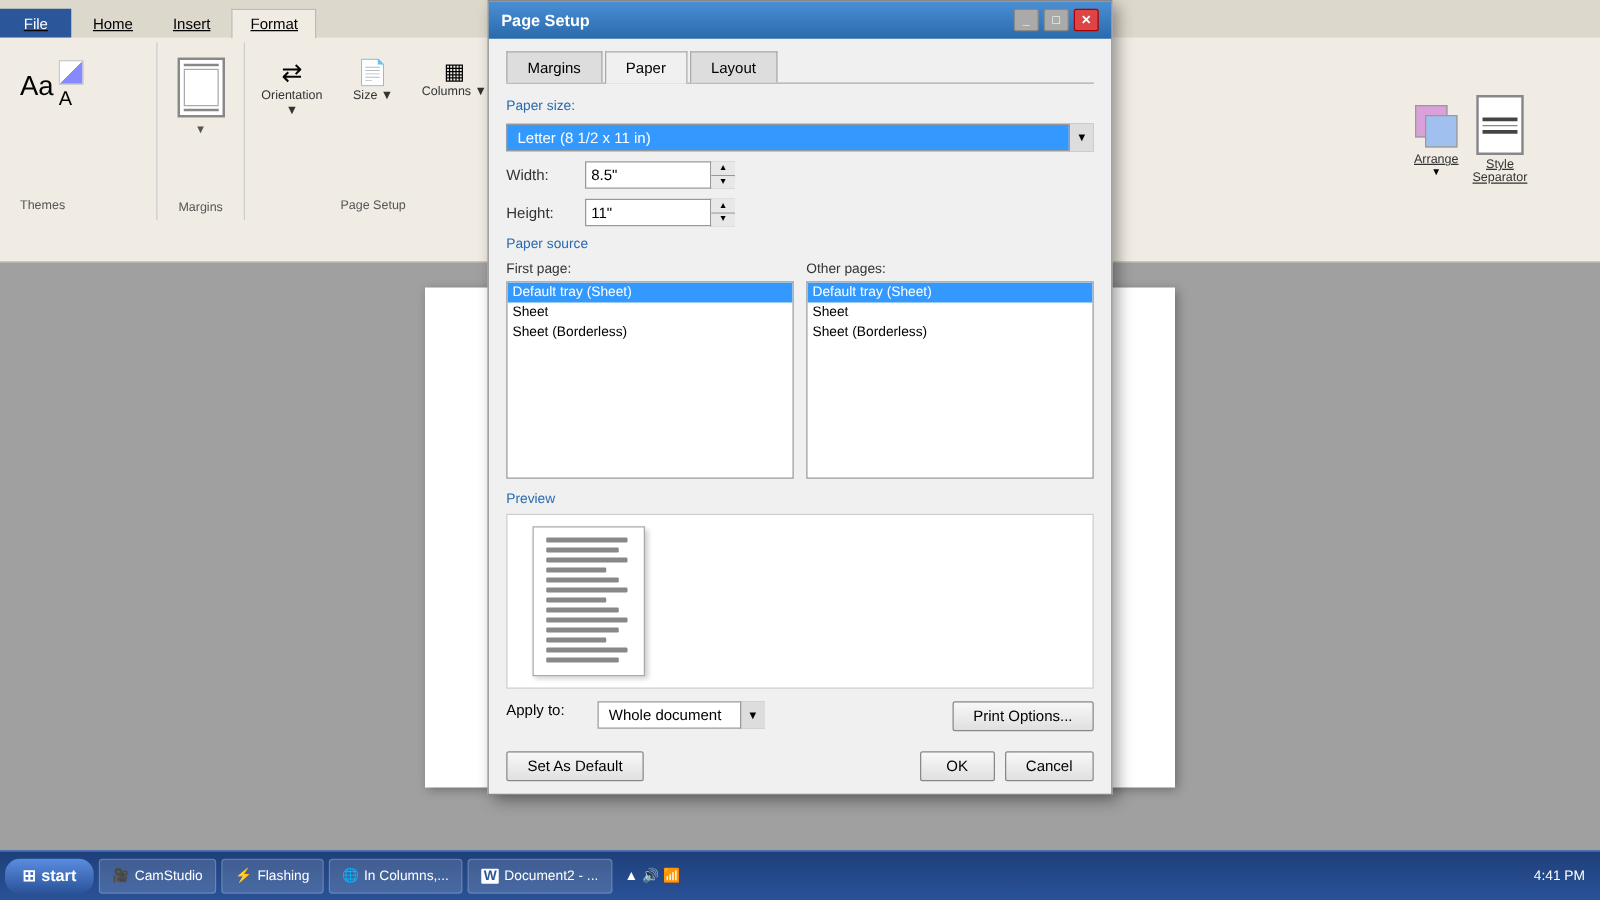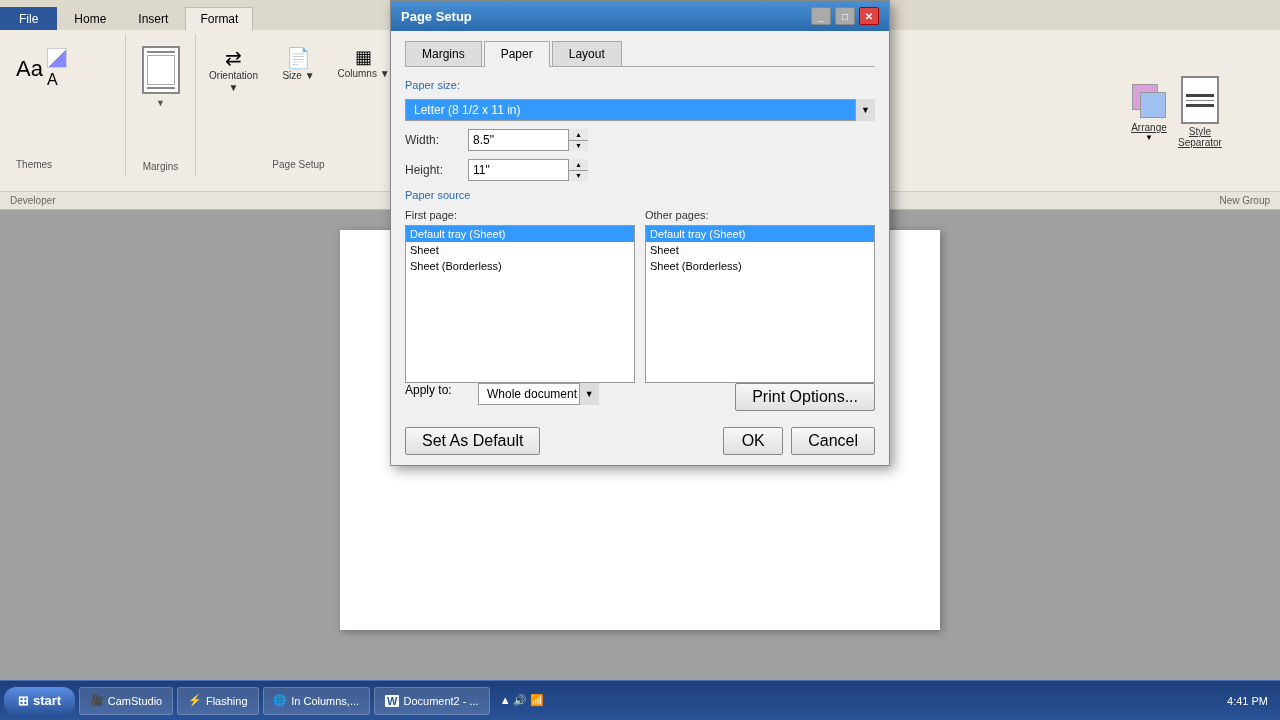--- a/index.html
+++ b/index.html
@@ -20,20 +20,21 @@
       height: 210px;
       background: #f0ece4;
       border-bottom: 1px solid #bbb;
     }
 
     .ribbon-tabs {
       display: flex;
       height: 30px;
       background: #ddd8cc;
       align-items: flex-end;
+      text-decoration: underline;
     }
 
     .ribbon-tab {
       padding: 4px 14px;
       font-size: 12px;
       cursor: pointer;
       border: 1px solid transparent;
       border-bottom: none;
       margin-right: 2px;
     }
@@ -447,21 +448,21 @@
     
     .dialog-buttons {
       display: flex;
       justify-content: space-between;
       align-items: center;
       padding-top: 6px;
     }
 
     .btn {
       padding: 4px 16px;
-      font-size: 16px;
+      font-size: 12px;
       cursor: pointer;
       border: 1px solid #888;
       background: linear-gradient(to bottom, #f8f8f8, #e0e0e0);
       border-radius: 2px;
       min-width: 75px;
     }
 
     .btn-right-group {
       display: flex;
       gap: 8px;
@@ -536,24 +537,20 @@
           <div style="width:38px;height:48px;border:2px solid #888;background:white;display:flex;flex-direction:column;justify-content:center;align-items:center;gap:3px;">
             <div style="width:28px;height:3px;background:#444;"></div>
             <div style="width:28px;height:1px;background:#888;"></div>
             <div style="width:28px;height:3px;background:#444;"></div>
           </div>
           <span class="dev-label">Style<br>Separator</span>
         </div>
       </div>
     </div>
   </div>
-  <div style="position:absolute;bottom:0;left:0;right:0;height:18px;background:#e8e4dc;border-top:1px solid #ccc;display:flex;align-items:center;padding:0 10px;font-size:10px;color:#666;">
-    <span>Developer</span>
-    <span style="margin-left:auto;">New Group</span>
-  </div>
 </div>
 
 <div class="doc-area">
   <div class="doc-page"></div>
 </div>
 
 <div class="dialog">
   <div class="dialog-titlebar">
     <span>Page Setup</span>
     <div class="dialog-title-btns">
@@ -616,20 +613,40 @@
       <div class="source-col">
         <div class="source-col-title">Other pages:</div>
         <div class="source-listbox">
           <div class="source-list-item selected">Default tray (Sheet)</div>
           <div class="source-list-item">Sheet</div>
           <div class="source-list-item">Sheet (Borderless)</div>
         </div>
       </div>
     </div>
 
+    <div class="preview-section" style="margin-top:10px;">
+      <div class="preview-label">Preview</div>
+      <div class="preview-box">
+        <div class="preview-page">
+          <div class="preview-line long"></div>
+          <div class="preview-line medium"></div>
+          <div class="preview-line long"></div>
+          <div class="preview-line short"></div>
+          <div class="preview-line medium"></div>
+          <div class="preview-line long"></div>
+          <div class="preview-line short"></div>
+          <div class="preview-line medium"></div>
+          <div class="preview-line long"></div>
+          <div class="preview-line medium"></div>
+          <div class="preview-line short"></div>
+          <div class="preview-line long"></div>
+          <div class="preview-line medium"></div>
+        </div>
+      </div>
+    </div>
 
     <div class="apply-row">
       <span class="apply-label">Apply to:</span>
       <div class="select-wrapper" style="width:160px;">
         <select style="width:100%;height:22px;border:1px solid #999;font-size:12px;padding:1px 4px;">
           <option>Whole document</option>
         </select>
         <div class="select-arrow">▼</div>
       </div>
       <div style="flex:1;"></div>

